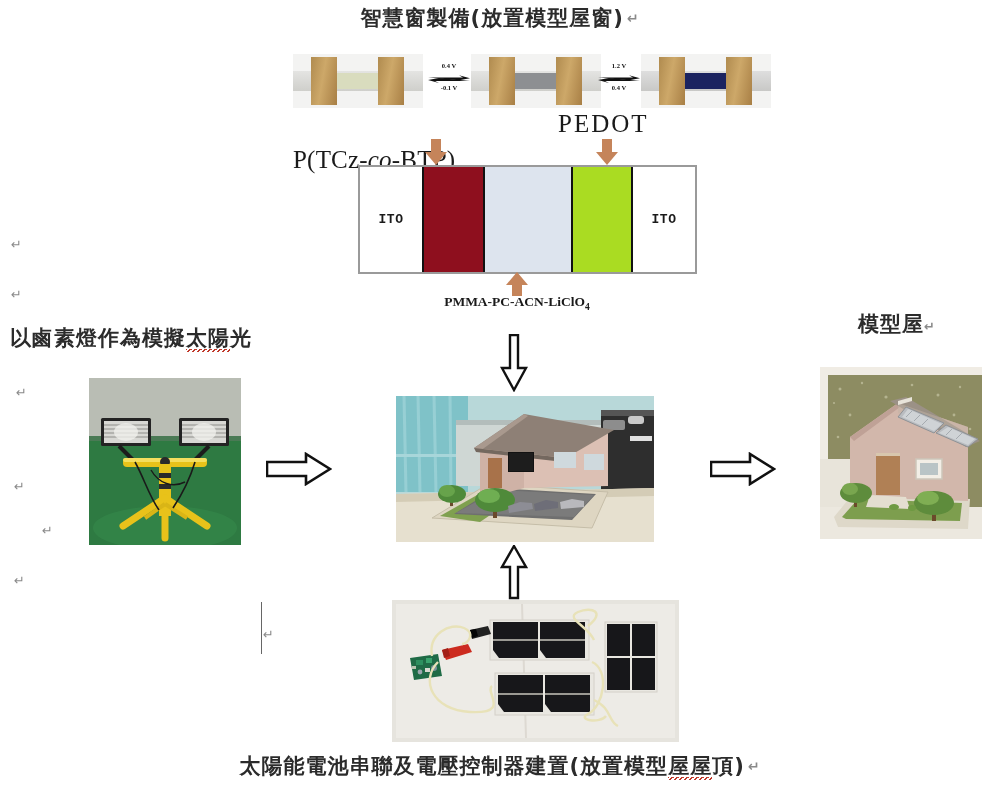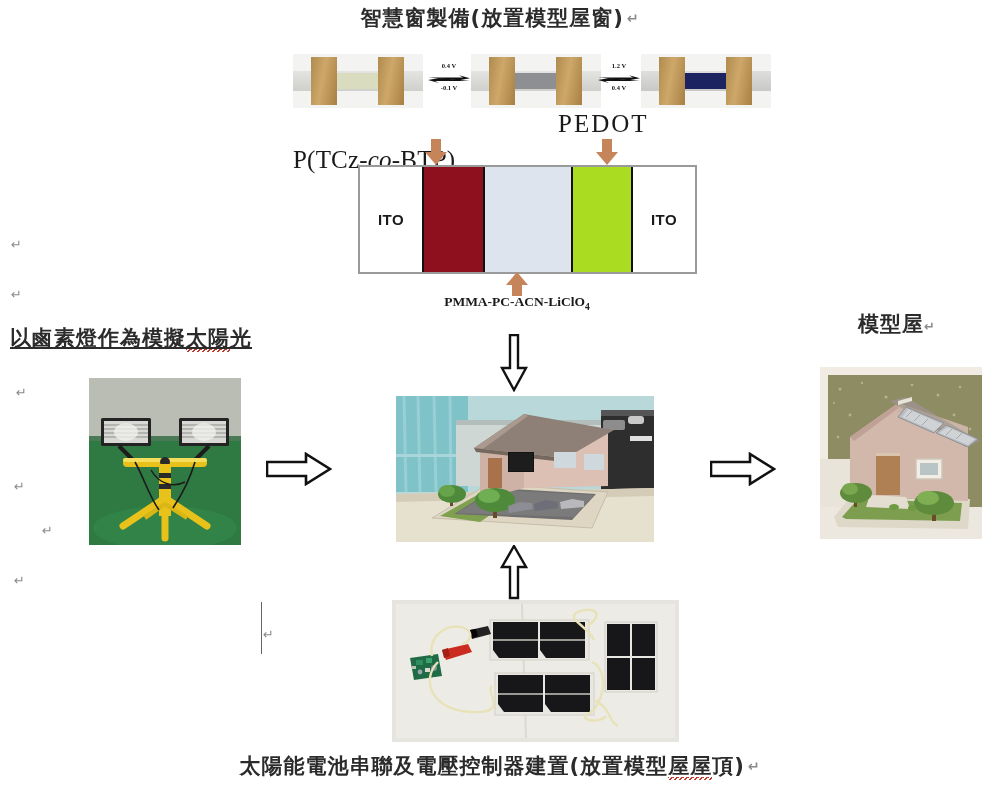--- a/index.html
+++ b/index.html
@@ -54,21 +54,21 @@
       border-left:11px solid transparent;border-right:11px solid transparent;border-top:13px solid #c5845a;}
 
   
   #stack{left:358px;top:165px;width:335px;height:105px;border:2px solid #9a9a9a;background:#fff;display:flex;}
   #stack .layer{height:100%;box-sizing:border-box;display:flex;align-items:center;justify-content:center;}
   .l-ito{flex:0 0 62px;background:#ffffff;}
   .l-red{flex:0 0 63px;background:#8e0f1e;border-left:2px solid #111;border-right:2px solid #111;}
   .l-elc{flex:1 1 auto;background:#dde4ee;}
   .l-grn{flex:0 0 62px;background:#aadc22;border-left:2px solid #111;border-right:2px solid #111;}
   .l-ito2{flex:0 0 62px;background:#ffffff;}
-  .itolbl{font-size:15px;font-weight:700;font-family:Liberation Sans, sans-serif;letter-spacing:.5px;}
+  .itolbl{font-size:13px;font-weight:700;font-family:Liberation Mono, monospace;letter-spacing:.5px;}
 
   
   #elecarrowwrap{left:506px;top:272px;width:22px;height:24px;}
   #elecarrowwrap .shaft{position:absolute;left:6px;top:10px;width:10px;height:14px;background:#c5845a;}
   #elecarrowwrap .head{position:absolute;left:0;top:0;width:0;height:0;
       border-left:11px solid transparent;border-right:11px solid transparent;border-bottom:13px solid #c5845a;}
   #elecname{left:400px;top:294px;width:234px;text-align:center;font-size:13.5px;font-weight:700;}
   #elecname sub{font-size:9.5px;}
 
   
@@ -84,21 +84,21 @@
   
   #mhouse{left:820px;top:367px;width:162px;height:172px;background:#8c8a63;}
   
   #solar{left:392px;top:600px;width:287px;height:142px;background:#dcdcd8;}
 
   
   #caption{left:0;top:752px;width:1000px;text-align:center;font-size:21px;letter-spacing:1px;}
   #caption .pilcrow{font-size:14px;margin-left:3px;vertical-align:2px;}
 
   
-  #leftlabel{left:10px;top:324px;font-size:21px;letter-spacing:1px;text-decoration:underline;}
+  #leftlabel{left:10px;top:324px;font-size:21px;letter-spacing:1px;}
   #rightlabel{left:858px;top:310px;font-size:21px;letter-spacing:1px;}
 
   
   .mp{position:absolute;}
 
   
   #caret{left:261px;top:602px;width:1px;height:52px;background:#666;}
 </style>
 </head>
 <body>

